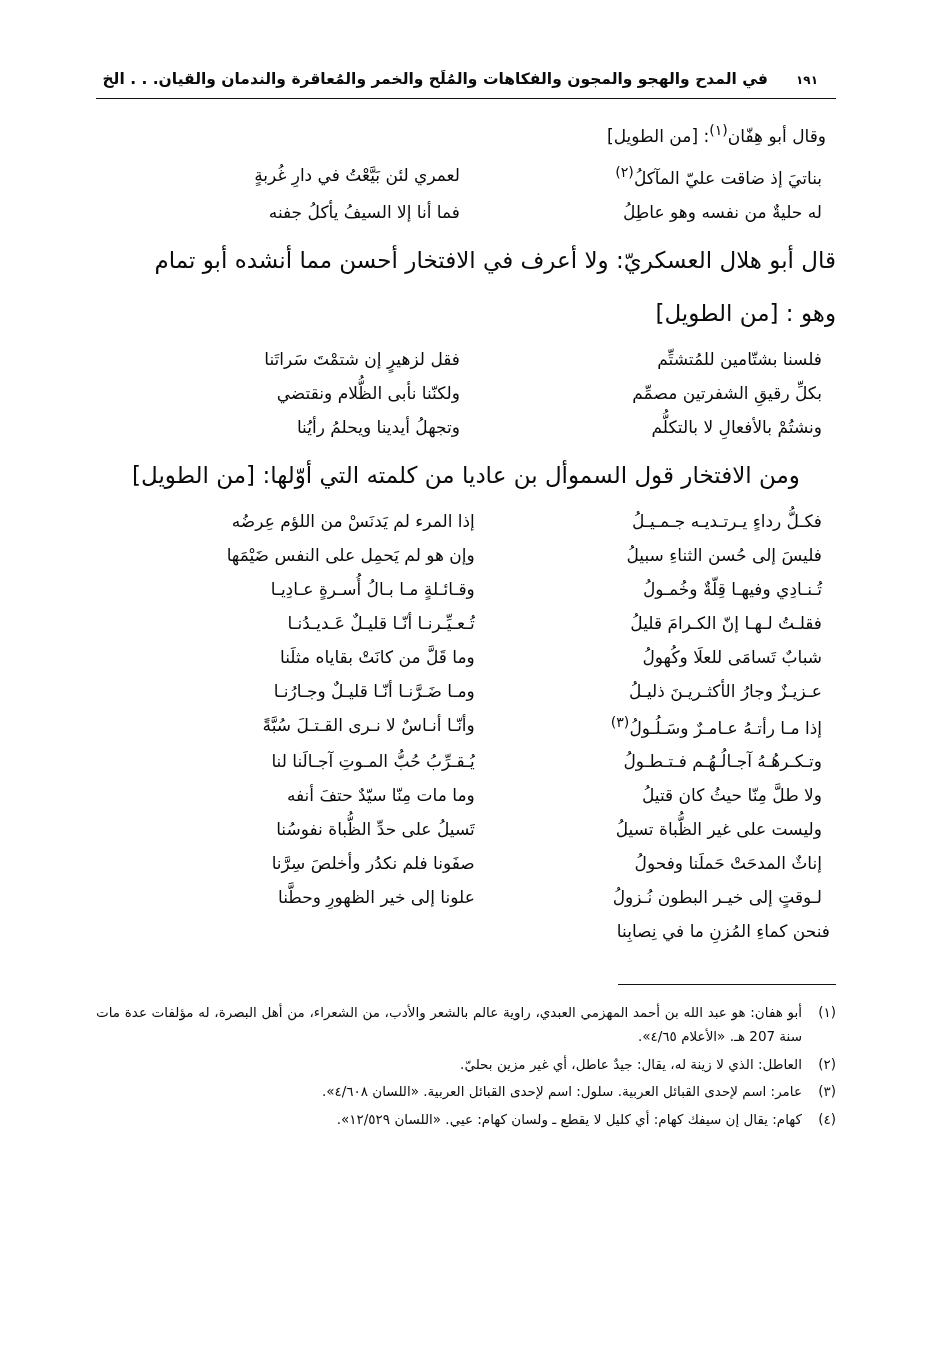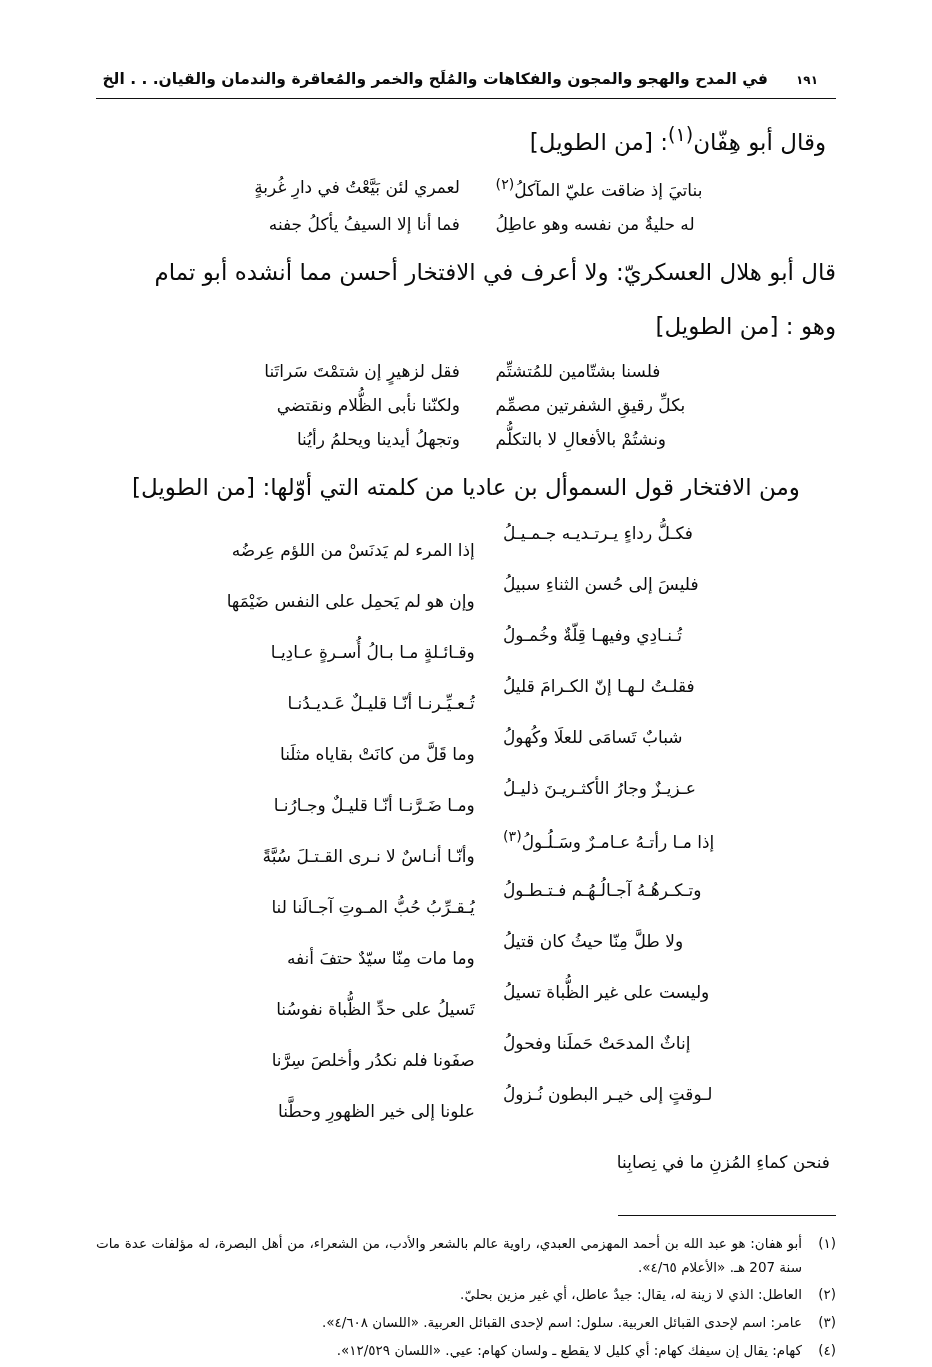--- a/index.html
+++ b/index.html
@@ -59,21 +59,21 @@
     line-height: 1.9;
     text-align: right;
     direction: rtl;
     margin: 10px 0 6px 0;
   }
   .lead-right {
     text-align: right;
   }
   .meter-line {
     text-align: center;
-    font-size: 23px;
+    font-size: 17px;
     line-height: 1.9;
     direction: rtl;
     margin: 6px 0 4px 0;
   }
   .meter-line.left-ish {
     text-align: right;
     padding-right: 10px;
   }
 
   
@@ -87,32 +87,32 @@
     justify-content: space-between;
     font-size: 17px;
     line-height: 2.0;
     margin: 0;
   }
   .hemistich {
     white-space: nowrap;
   }
   .hemistich.first {
     width: 46%;
-    text-align: left;
+    text-align: right;
     padding-right: 14px;
     box-sizing: border-box;
   }
   .hemistich.second {
     width: 50%;
     text-align: right;
     padding-right: 6px;
     box-sizing: border-box;
   }
   .verses.wide .hemistich.first { width: 45%; }
-  .verses.wide .hemistich.second { width: 52%; margin-top: 17px; }
+  .verses.wide .hemistich.second { width: 52%; }
 
   .verses.spaced .hemistich { letter-spacing: 0.6px; }
 
   
   .fn-sep {
     width: 218px;
     border: none;
     border-top: 1.5px solid #111;
     margin: 26px 0 10px auto;
     margin-right: 0;

